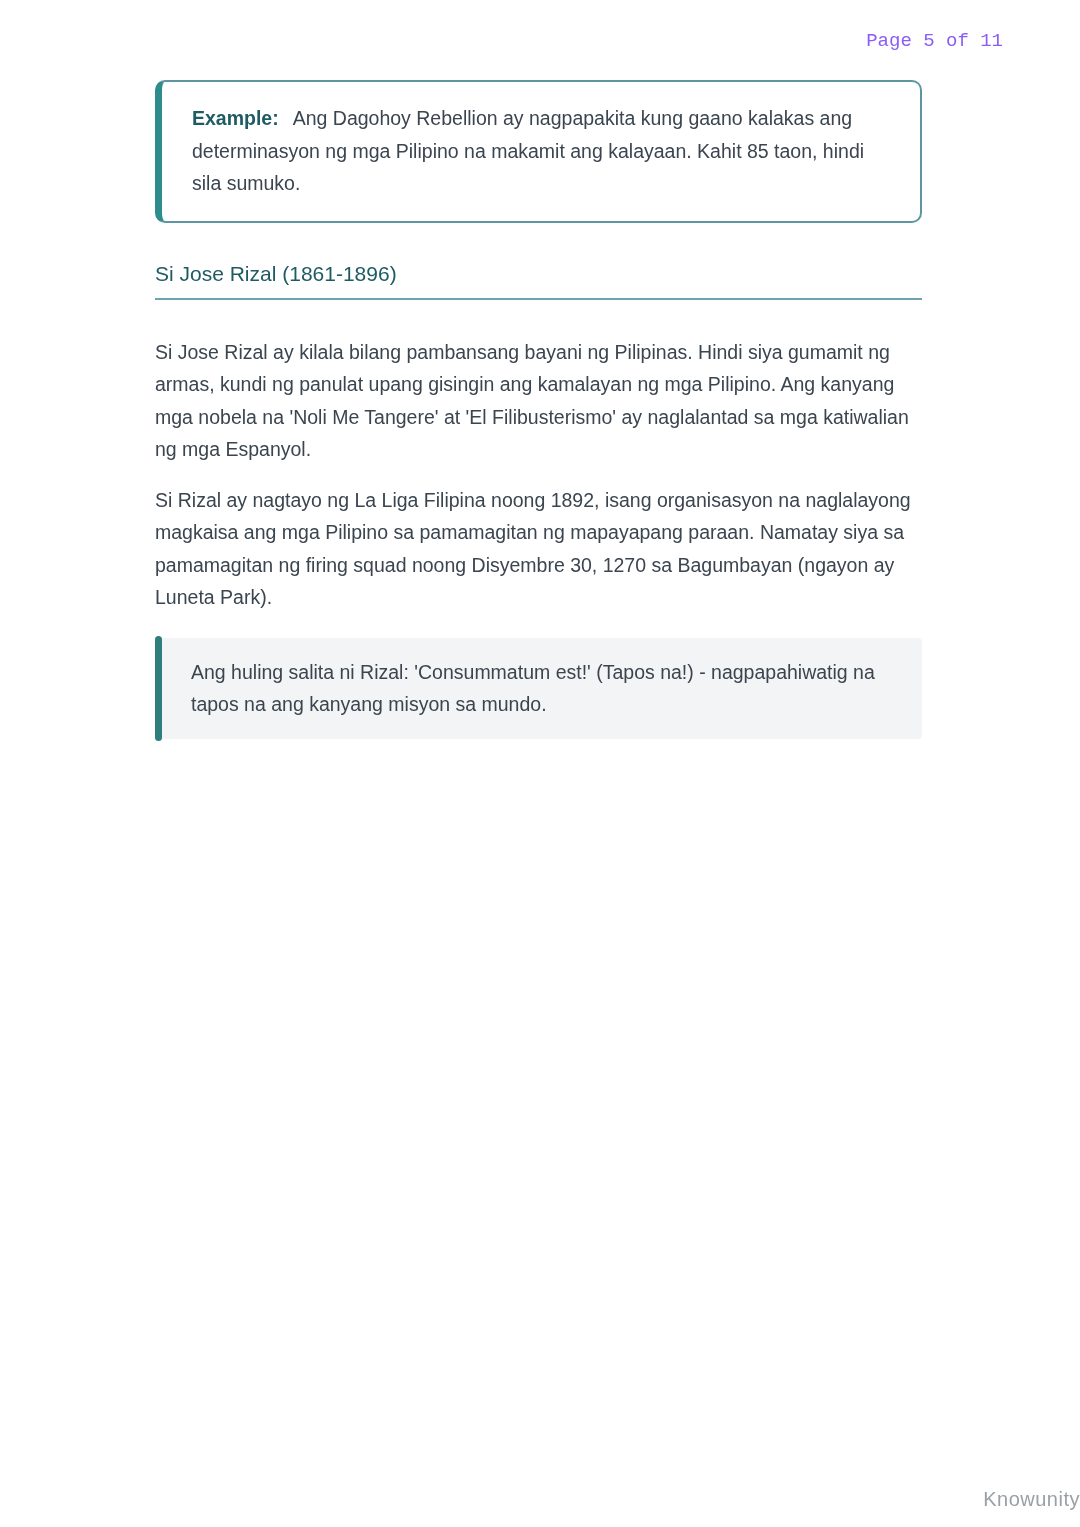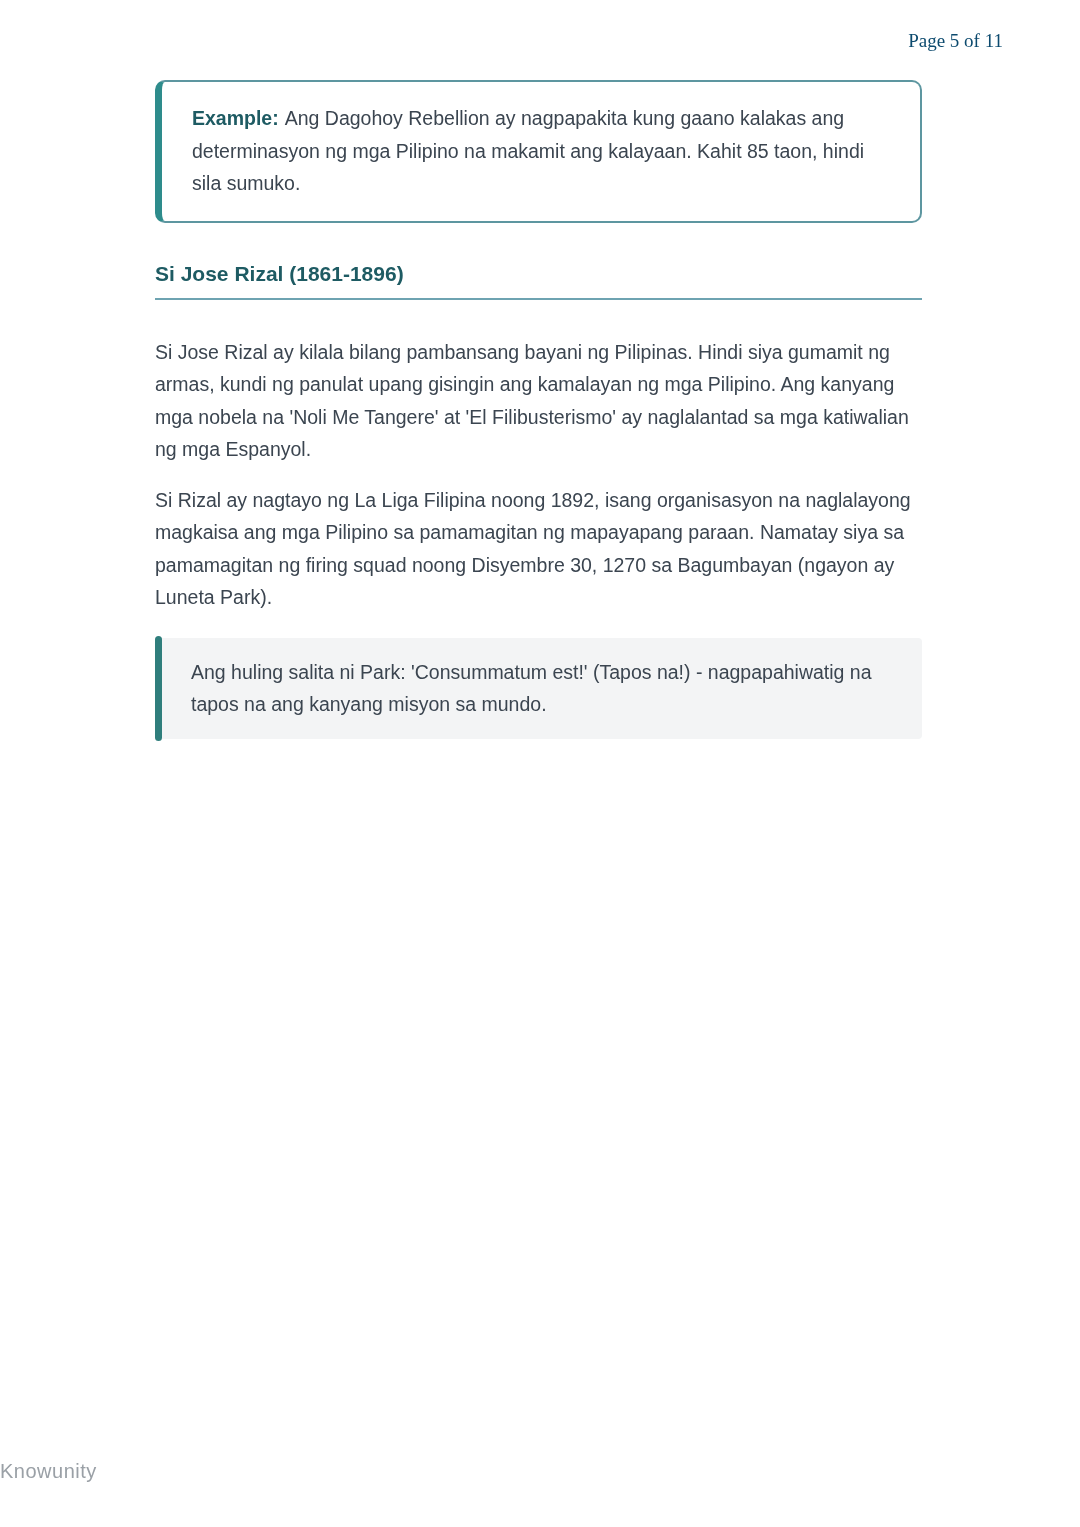--- a/index.html
+++ b/index.html
@@ -12,23 +12,23 @@
     width: 1080px;
     height: 1527px;
     background: #ffffff;
     font-family: "Liberation Sans", sans-serif;
     overflow: hidden;
   }
   .page-number {
     position: absolute;
     top: 30px;
     right: 77px;
-    font-family: Liberation Serif, serif;
+    font-family: Liberation Mono, monospace;
     font-size: 19px;
-    color: #0c4a6e;
+    color: #8b5cf6;
   }
   .content {
     position: absolute;
     top: 80px;
     left: 155px;
     width: 767px;
     font-size: 19.5px;
     line-height: 32.5px;
     color: #3b4550;
   }
@@ -36,28 +36,28 @@
     box-sizing: border-box;
     border: 2px solid #5d96a0;
     border-left: 7px solid #2e8c8c;
     border-radius: 10px;
     padding: 20px 30px 21px 30px;
     margin: 0 0 36px 0;
   }
   .example-label {
     font-weight: bold;
     color: #1e5b63;
-    margin-right: 6px;
+    margin-right: 14px;
     text-align: right;
   }
   .section-heading {
     margin: 0;
     font-size: 21px;
     line-height: 30px;
-    font-weight: bold;
+    font-weight: normal;
     color: #1e5b63;
   }
   .heading-rule {
     border: none;
     border-top: 2px solid #6ea3b1;
     margin: 9px 0 36px 0;
   }
   .para {
     margin: 12px 0 18px 0;
   }
@@ -75,22 +75,22 @@
     top: -2px;
     bottom: -2px;
     width: 7px;
     background: #2f7e7c;
     border-radius: 6px;
   }
   .footer-brand {
     position: absolute;
     left: 0;
     right: 0;
-    bottom: 44px;
-    text-align: left;
+    bottom: 16px;
+    text-align: right;
     font-size: 20px;
     color: #9aa0a6;
     letter-spacing: 0.5px;
   }
 </style>
 </head>
 <body>
 
 <div class="page">
 
@@ -104,20 +104,20 @@
 
     <h2 class="section-heading">Si Jose Rizal (1861-1896)</h2>
     <hr class="heading-rule">
 
     <p class="para">Si Jose Rizal ay kilala bilang pambansang bayani ng Pilipinas. Hindi siya gumamit ng armas, kundi ng panulat upang gisingin ang kamalayan ng mga Pilipino. Ang kanyang mga nobela na 'Noli Me Tangere' at 'El Filibusterismo' ay naglalantad sa mga katiwalian ng mga Espanyol.</p>
 
     <p class="para">Si Rizal ay nagtayo ng La Liga Filipina noong 1892, isang organisasyon na naglalayong magkaisa ang mga Pilipino sa pamamagitan ng mapayapang paraan. Namatay siya sa pamamagitan ng firing squad noong Disyembre 30, 1270 sa Bagumbayan (ngayon ay Luneta Park).</p>
 
     <div class="quote-box">
       <span class="quote-bar"></span>
-      <span>Ang huling salita ni Park: 'Consummatum est!' (Tapos na!) - nagpapahiwatig na tapos na ang kanyang misyon sa mundo.</span>
+      <span>Ang huling salita ni Rizal: 'Consummatum est!' (Tapos na!) - nagpapahiwatig na tapos na ang kanyang misyon sa mundo.</span>
     </div>
 
   </div>
 
   <div class="footer-brand">Knowunity</div>
 
 </div>
 
 </body></html>

